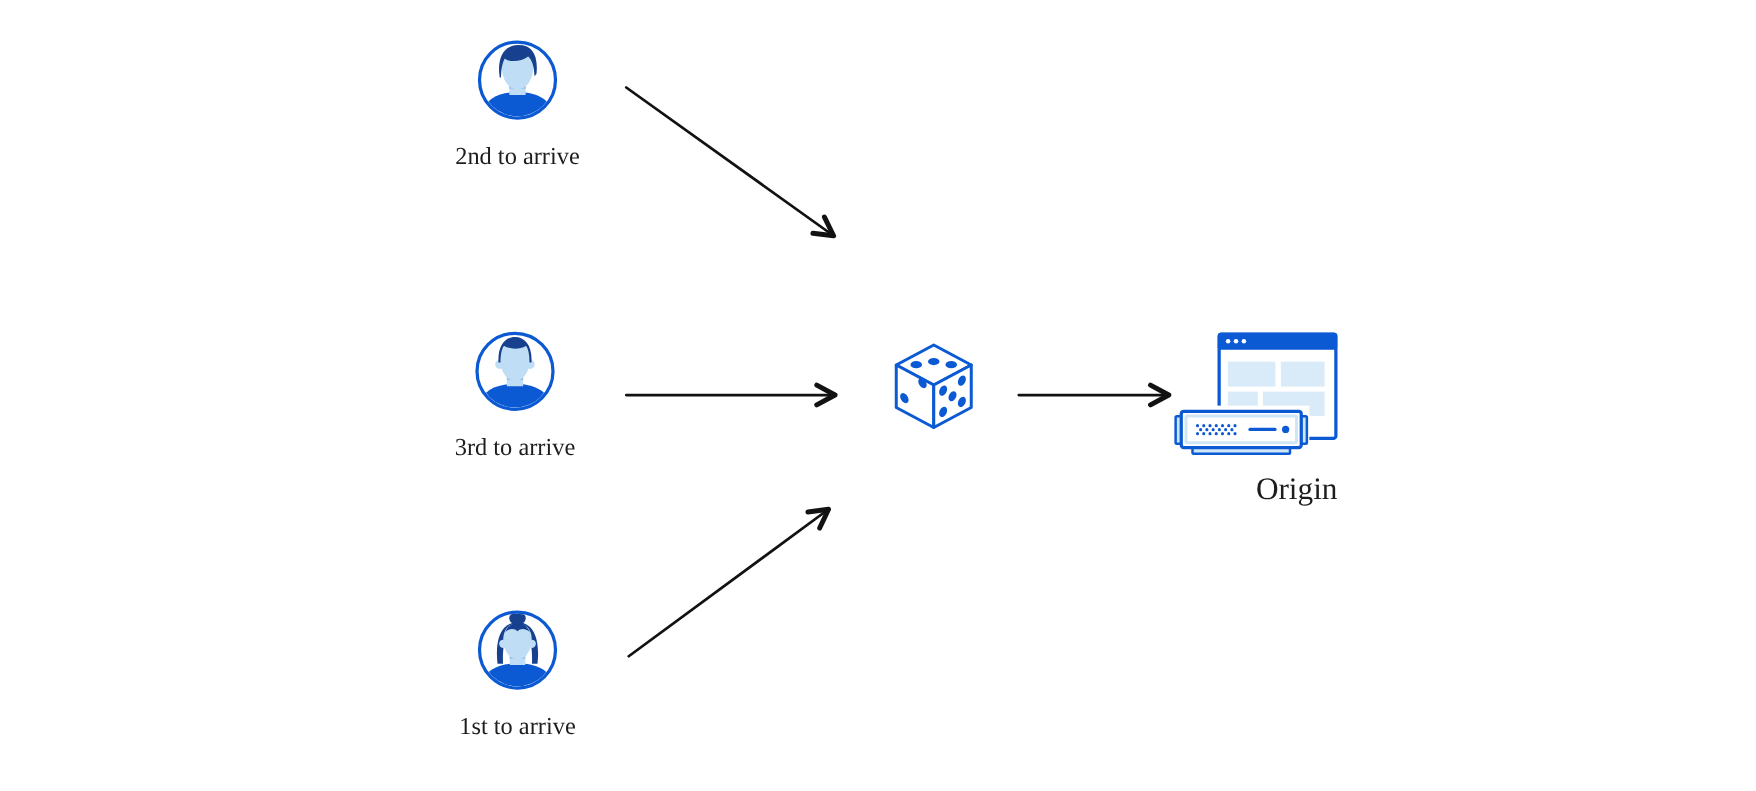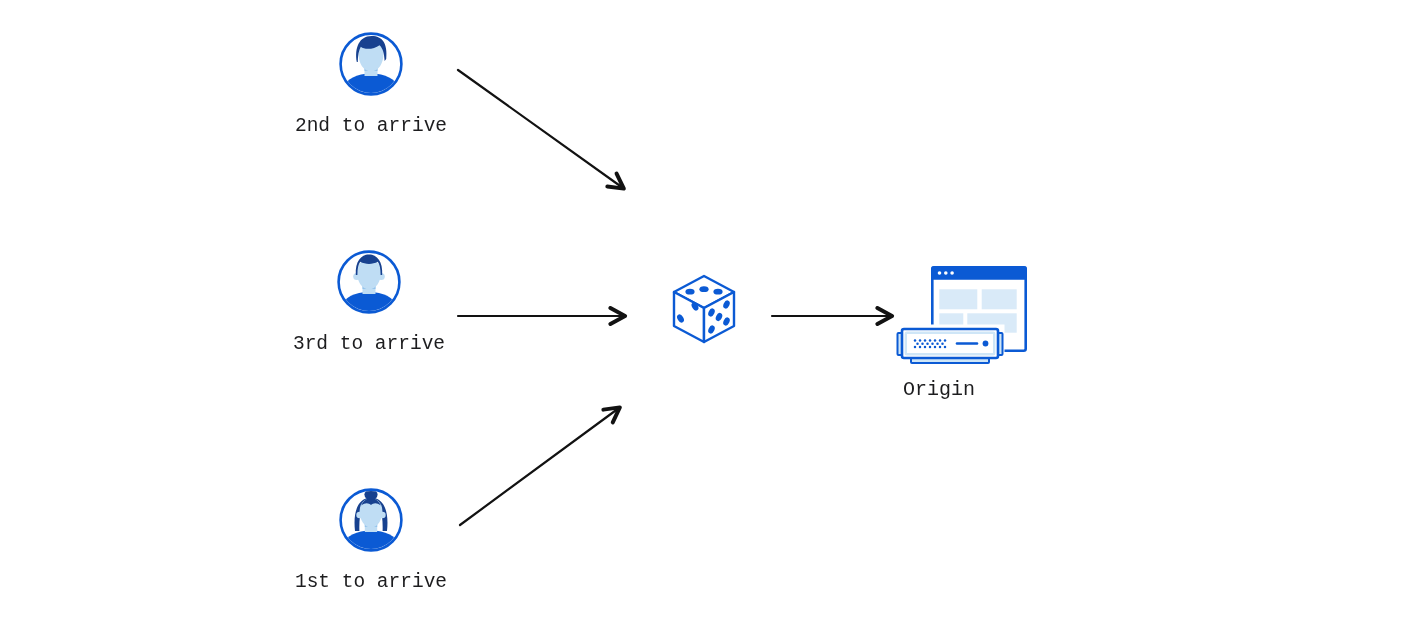--- a/index.html
+++ b/index.html
@@ -12,38 +12,39 @@
     --arrow:#121212;
     --text:#1d1d1f;
     --bg:#ffffff;
   }
   *{margin:0;padding:0;box-sizing:border-box;}
   html,body{background:var(--bg);}
   .canvas{
     position:relative;
     width:1130px;height:633px;
     background:var(--bg);
-    font-family:Liberation Mono, monospace;
+    font-family:Liberation Serif, serif;
     color:var(--text);
     overflow:hidden;
+    margin-left:43px;
   }
   .abs{position:absolute;}
   .client{width:132px;display:flex;flex-direction:column;align-items:center;}
   .client-label{
     margin-top:19px;
     font-size:19.5px;
     line-height:1.05;
     color:var(--text);
     white-space:nowrap;
     text-align:center;
   }
   .origin-label{
-    font-size:20px;
+    font-size:25px;
     color:var(--text);
-    text-align:left;
+    text-align:right;
     width:124px;
   }
   svg{display:block;}
 </style>
 </head>
 <body>
 
 <div class="canvas">
 
   <svg class="abs" style="left:0;top:0;" width="1405" height="633" viewBox="0 0 1405 633">
@@ -70,21 +71,21 @@
         <path d="M2 66 C5 49 16 43 33 42.6 C50 43 61 49 64 66 Z" fill="var(--blue)"></path>
         <rect x="26.5" y="29" width="13" height="16" fill="var(--face)"></rect>
         <path d="M26.5 32 C28 36.5 38 36.5 39.5 32 L39.5 40 L26.5 40 Z" fill="var(--face-shadow)"></path>
         <path d="M33 9.5 C41 9.5 45.5 15 45.5 23 C45.5 32 40.5 40.5 33 40.5 C25.5 40.5 20.5 32 20.5 23 C20.5 15 25 9.5 33 9.5 Z" fill="var(--face)"></path>
         <path d="M18.8 31 C16.5 17 21 5.2 33.5 5 C44 4.8 49.8 12 48.2 28 L46.6 30 C46.3 22 44.5 16.8 41.5 14.2 C36 18.5 26.5 19 22.8 15.8 C20.8 19.5 19.8 24.5 19.8 31 Z" fill="var(--navy)"></path>
       </g>
     </svg>
     <div class="client-label">2nd to arrive</div>
   </div>
 
-  <div class="abs client" style="left:303px;top:249px;">
+  <div class="abs client" style="left:303px;top:264px;">
     <svg width="66" height="66" viewBox="0 0 66 66">
       <defs>
           <clipPath id="clipB">
             <circle cx="33" cy="33" r="29"></circle>
           </clipPath>
         </defs>
       <circle cx="33" cy="33" r="30.4" fill="#fff" stroke="var(--blue)" stroke-width="2.6"></circle>
       <g clip-path="url(#clipB)">
         <path d="M2 66 C5 49 16 43.5 33 43 C50 43.5 61 49 64 66 Z" fill="var(--blue)"></path>
         <rect x="26.5" y="29" width="13" height="16" fill="var(--face)"></rect>

